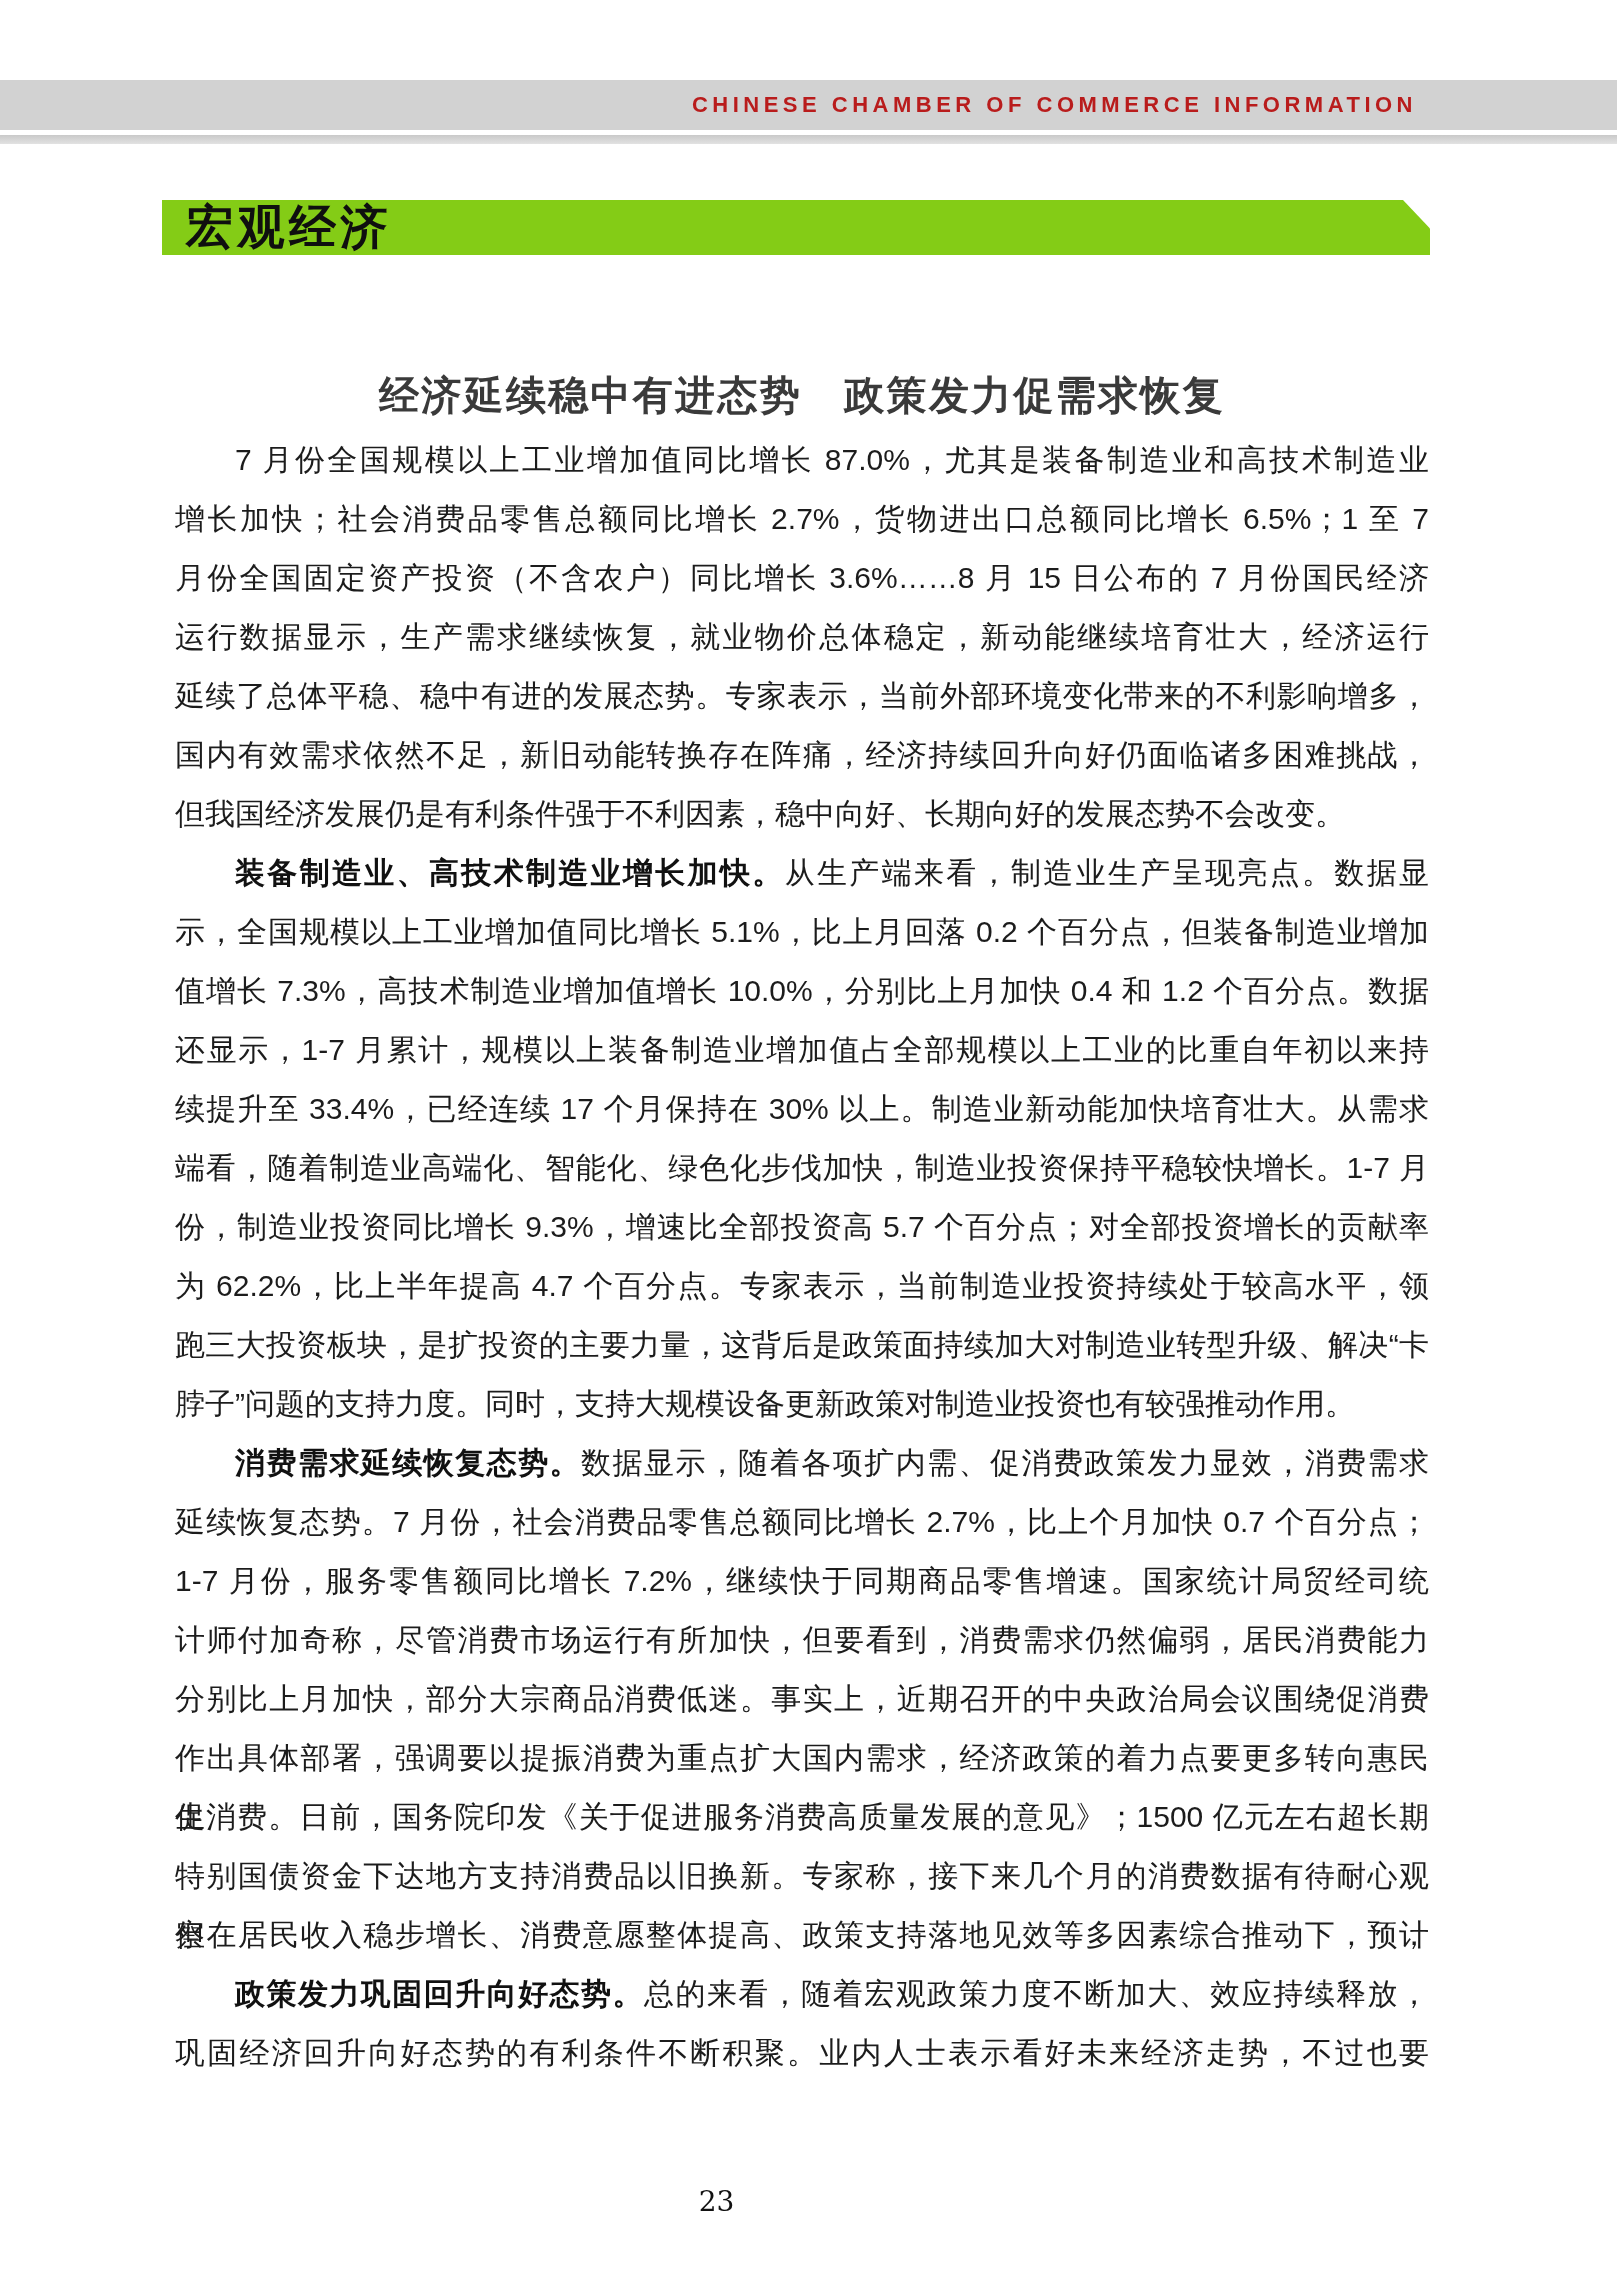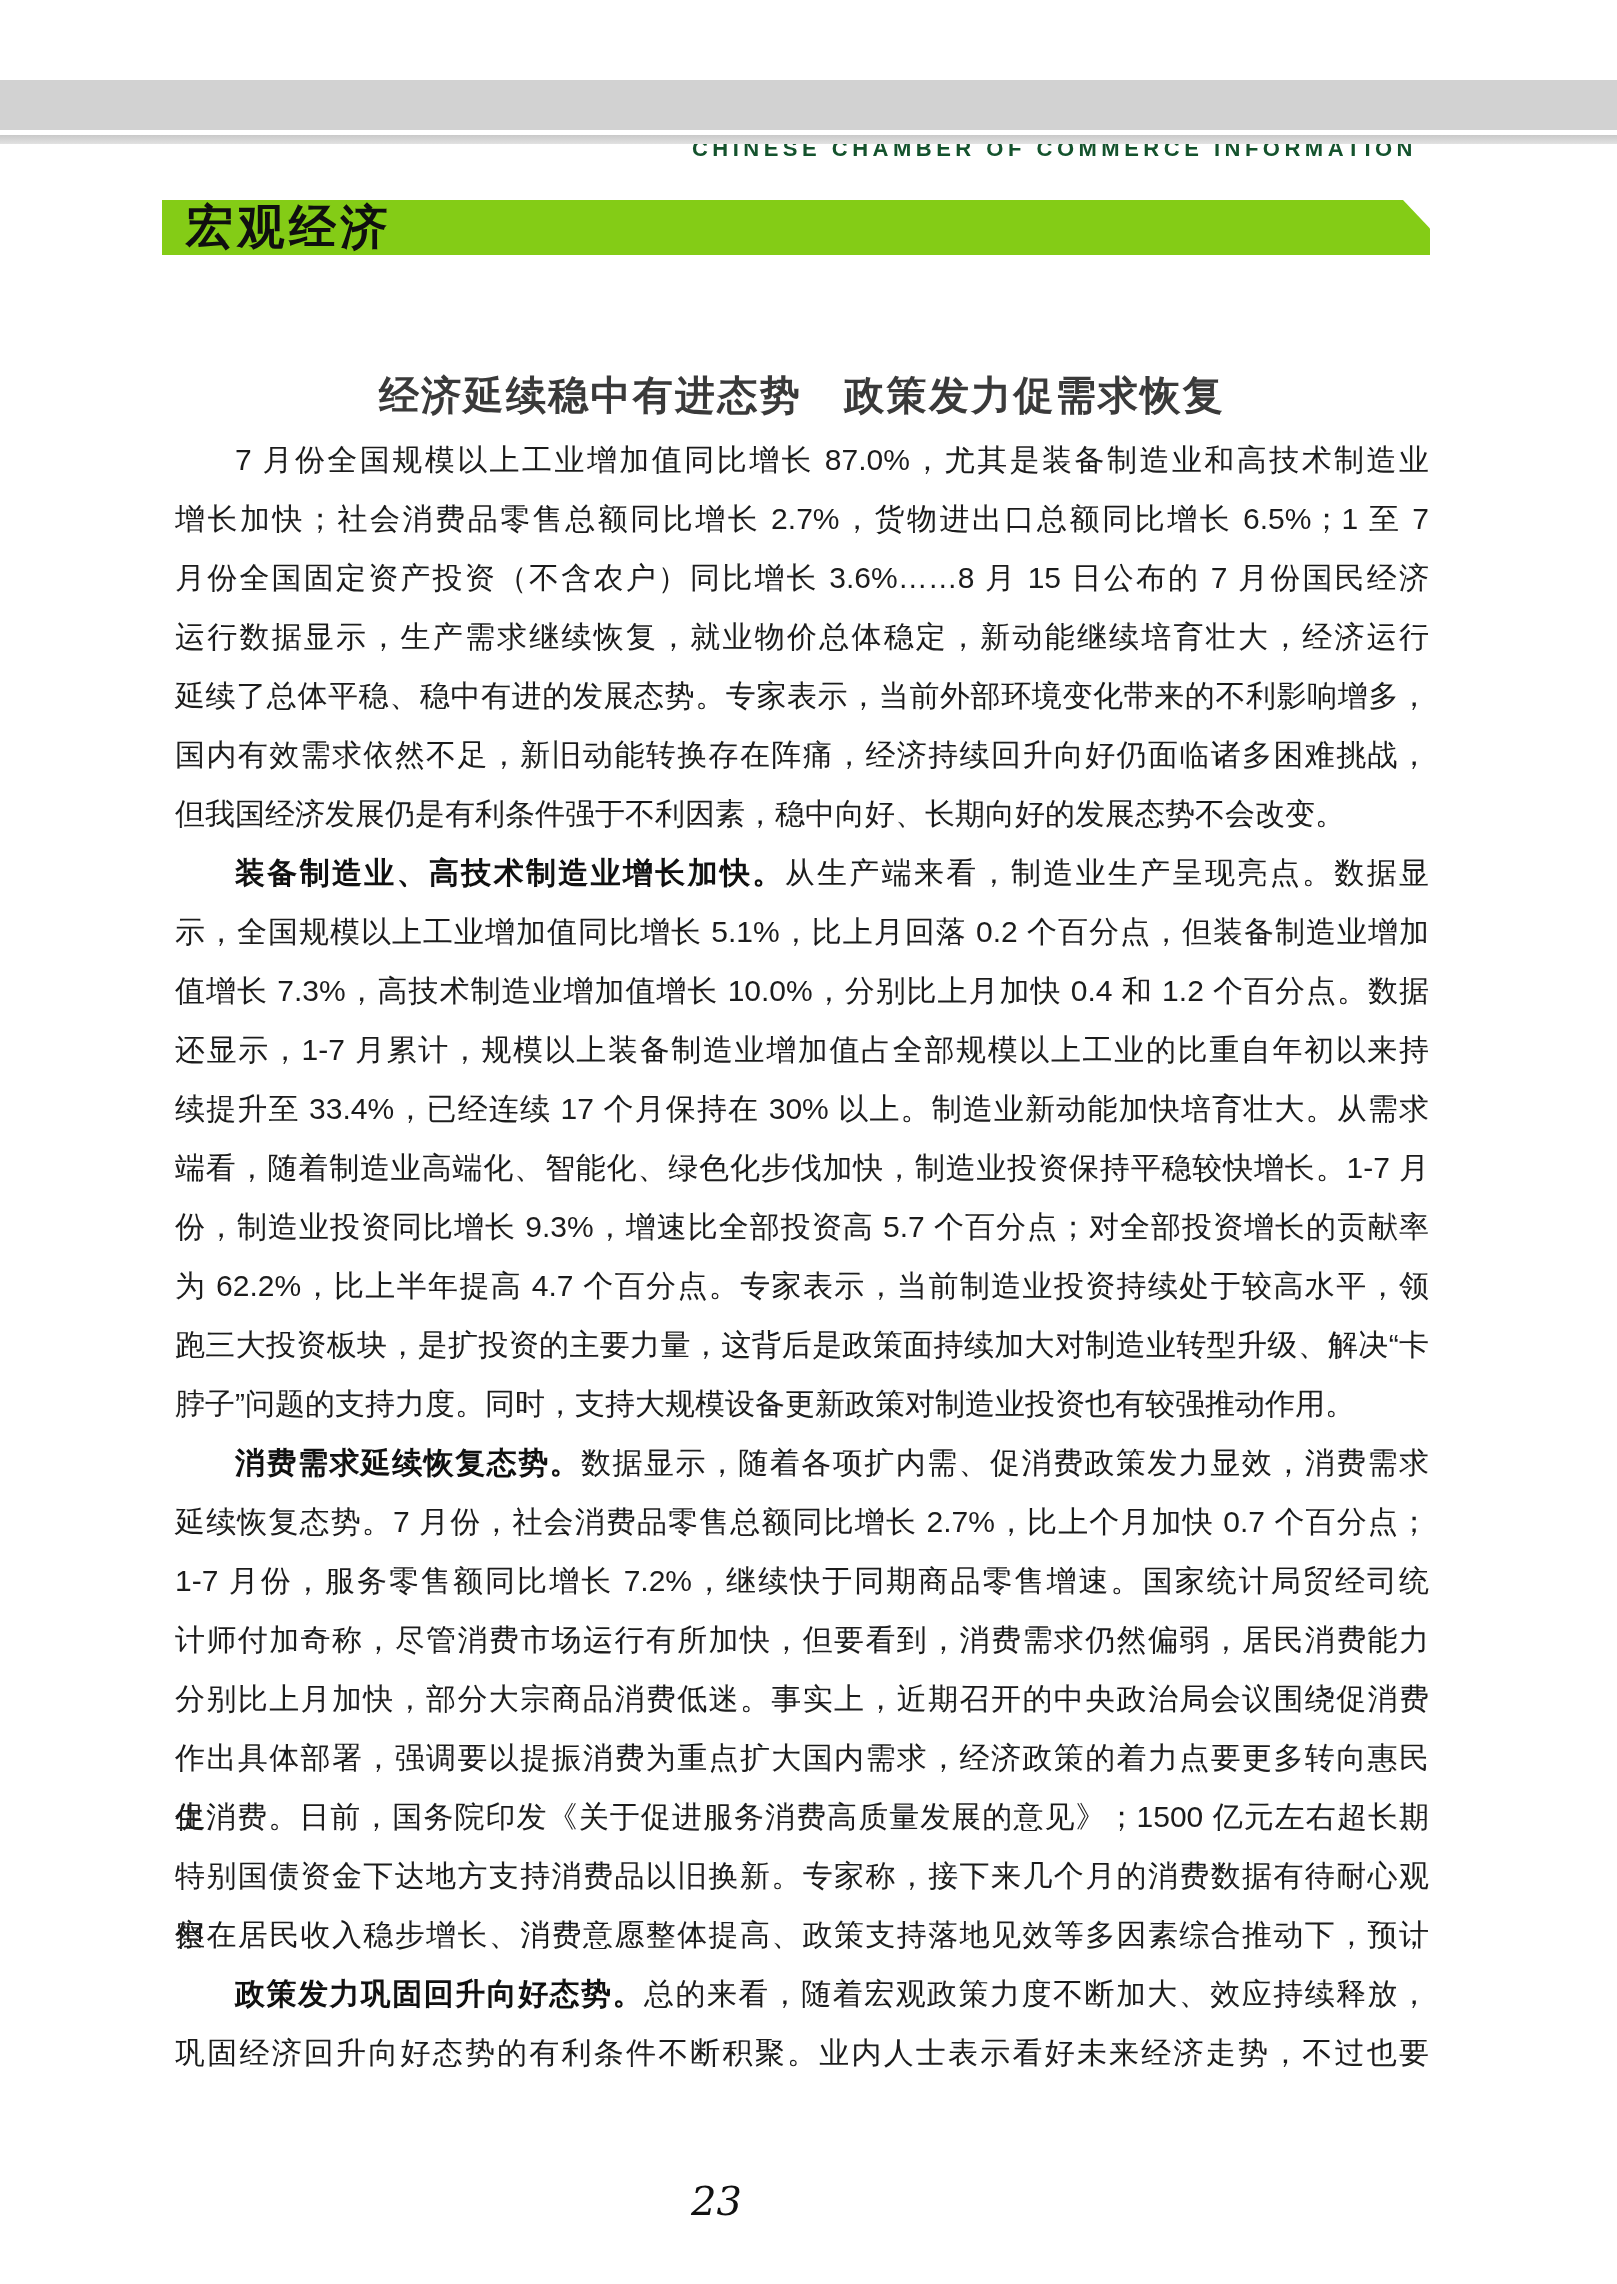--- a/index.html
+++ b/index.html
@@ -6,23 +6,22 @@
   body{
     width:1617px;height:2284px;position:relative;background:#ffffff;
     font-family:"Liberation Sans","DejaVu Sans",sans-serif;
   }
   .band-main{
     position:absolute;top:80px;left:0;width:1617px;height:50px;
     background:#d2d2d2;
   }
   .band-main .band-text{
     display:block;line-height:50px;text-align:right;padding-right:200px;
-    font-size:22px;letter-spacing:4.5px;color:#14532d;font-weight:bold;
+    font-size:22px;letter-spacing:4.5px;color:#b91c1c;font-weight:bold;
     font-family:"Liberation Sans","DejaVu Sans",sans-serif;
-    margin-top:44px;
   }
   .band-thin{
     position:absolute;top:135px;left:0;width:1617px;height:9px;
     background:linear-gradient(#c9c9c9,#e2e2e2);
   }
   .section-bar{
     position:absolute;top:200px;left:162px;width:1268px;height:55px;
     background:#84cc16;
     clip-path:polygon(0 0, calc(100% - 27px) 0, 100% 52%, 100% 100%, 0 100%);
   }
@@ -46,21 +45,21 @@
     text-align:justify;text-align-last:justify;
     white-space:normal;
   }
   .article-body .line.indent{text-indent:2em;}
   .article-body .line.end{text-align-last:left;}
   .article-body .lead{font-weight:bold;color:#111;}
   .page-footer{
     position:absolute;top:2179px;left:0;width:1433px;height:45px;
     text-align:center;line-height:45px;
     font-family:"DejaVu Serif","Liberation Serif",serif;
-    font-size:40px;color:#111;font-style:italic;
+    font-size:28px;color:#111;
   }
 </style>
 </head>
 <body>
 
 <div class="band-main">
   <span class="band-text">CHINESE CHAMBER OF COMMERCE INFORMATION</span>
 </div>
 
 <div class="band-thin"></div>

